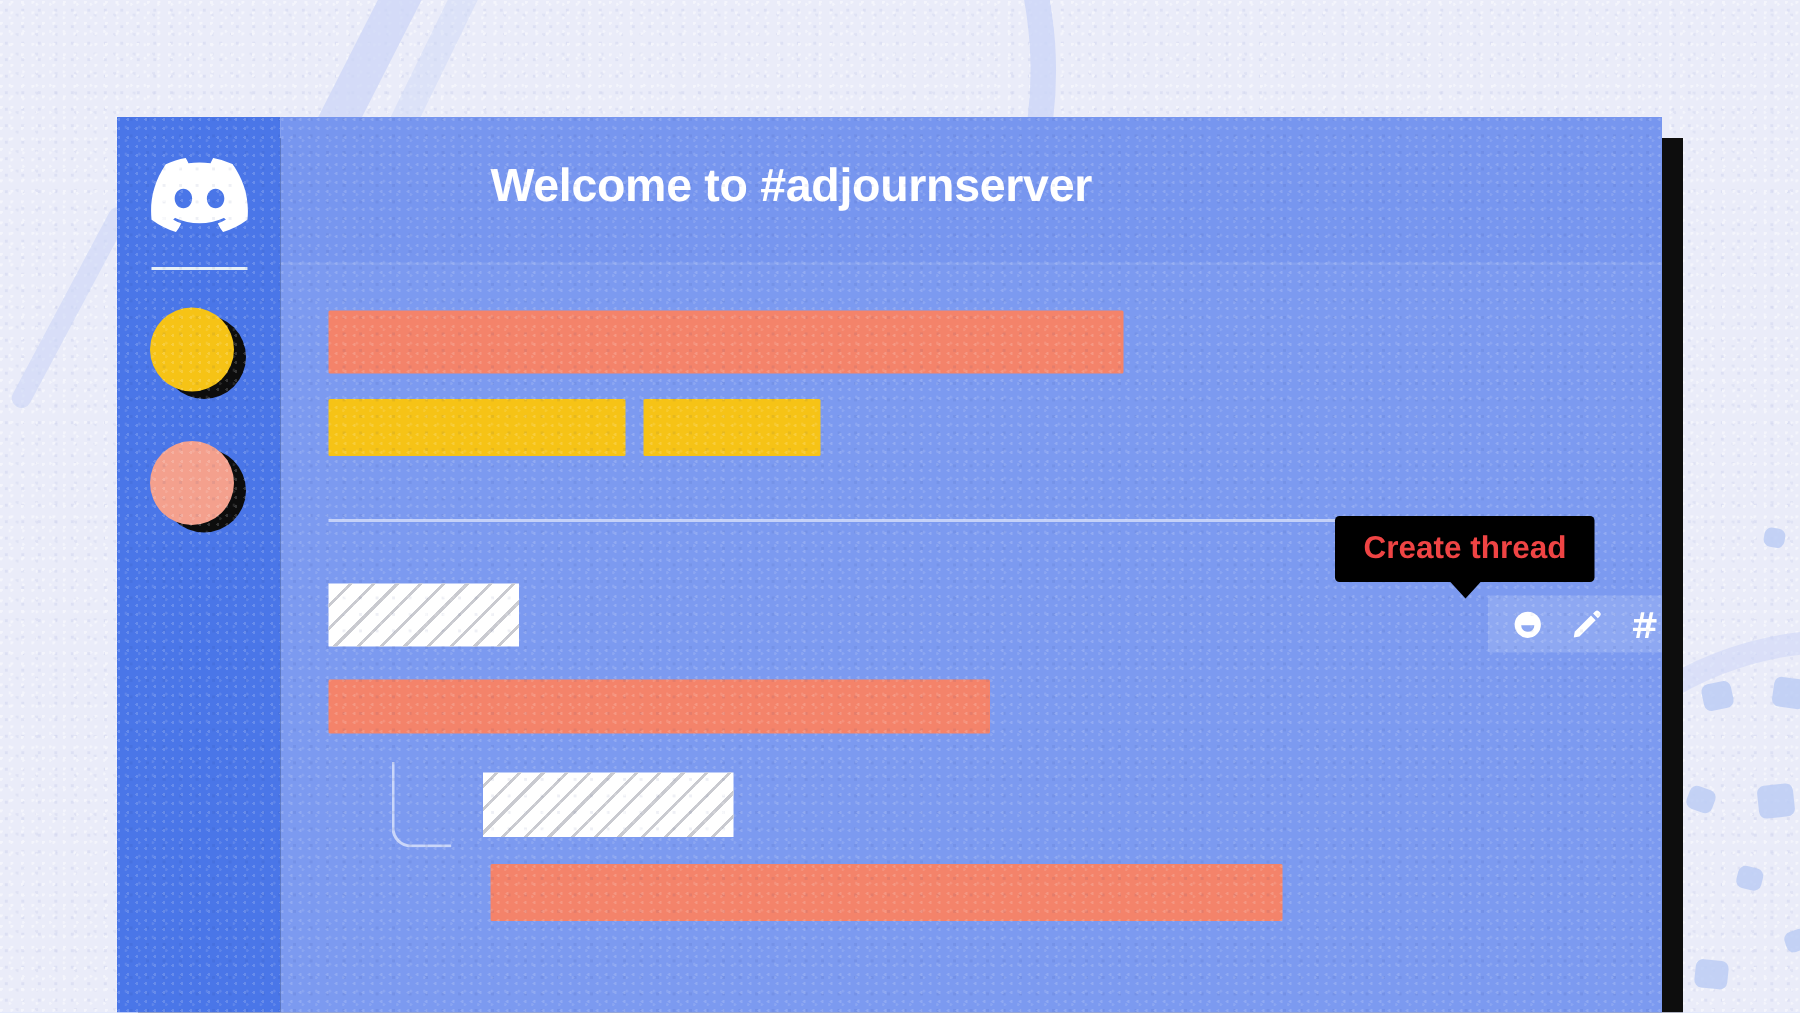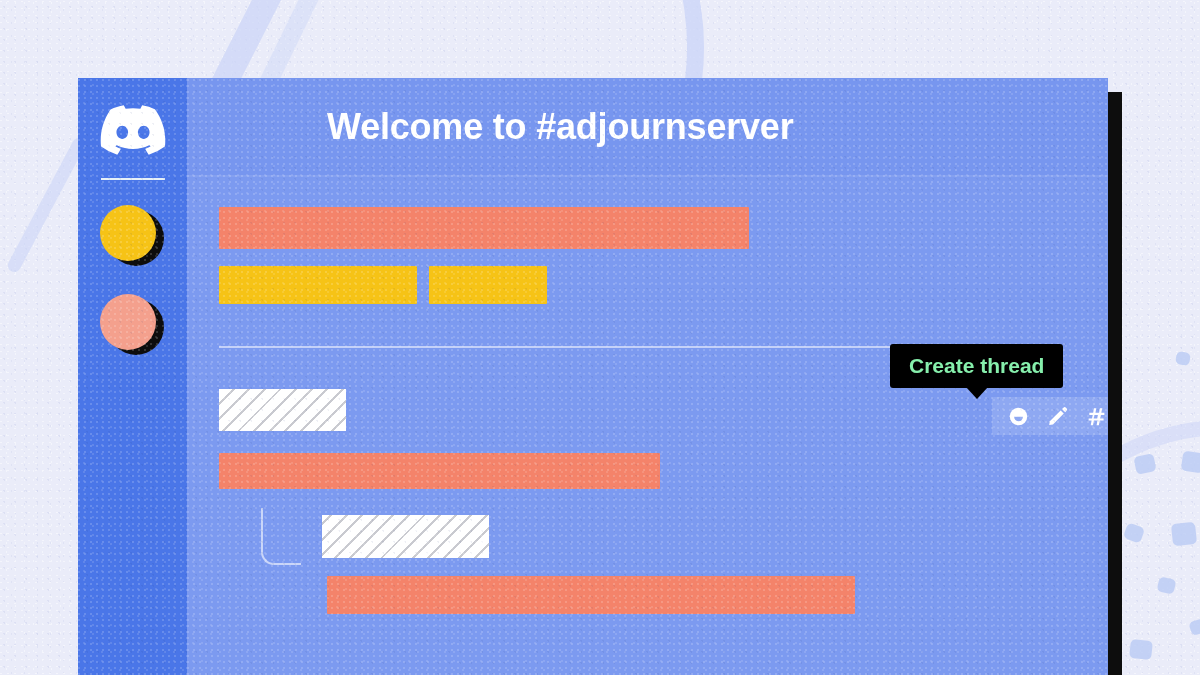--- a/index.html
+++ b/index.html
@@ -142,21 +142,21 @@
   }
   .header {
     position: absolute;
     left: 0; top: 0;
     width: 100%; height: 97px;
     background: #7796ef;
   }
   .header-title {
     position: absolute;
     left: 140px; top: 28px;
-    font-size: 36px;
+    font-size: 31px;
     font-weight: bold;
     color: #ffffff;
     letter-spacing: -0.2px;
     white-space: nowrap;
   }
   .header-underline {
     position: absolute;
     left: 0; top: 97px;
     width: 100%; height: 2px;
     background: rgba(255,255,255,.10);
@@ -217,21 +217,21 @@
     align-items: center;
     justify-content: center;
     color: #ffffff;
   }
   .act-icon svg { display: block; }
 
   
   .tooltip {
     position: absolute;
     background: #000000;
-    color: #86efac;
+    color: #ef4444;
     font-size: 21px;
     font-weight: bold;
     padding: 11px 19px 12px 19px;
     border-radius: 3px;
     white-space: nowrap;
     line-height: 1;
   }
   .tooltip-arrow {
     position: absolute;
     left: 50%;

